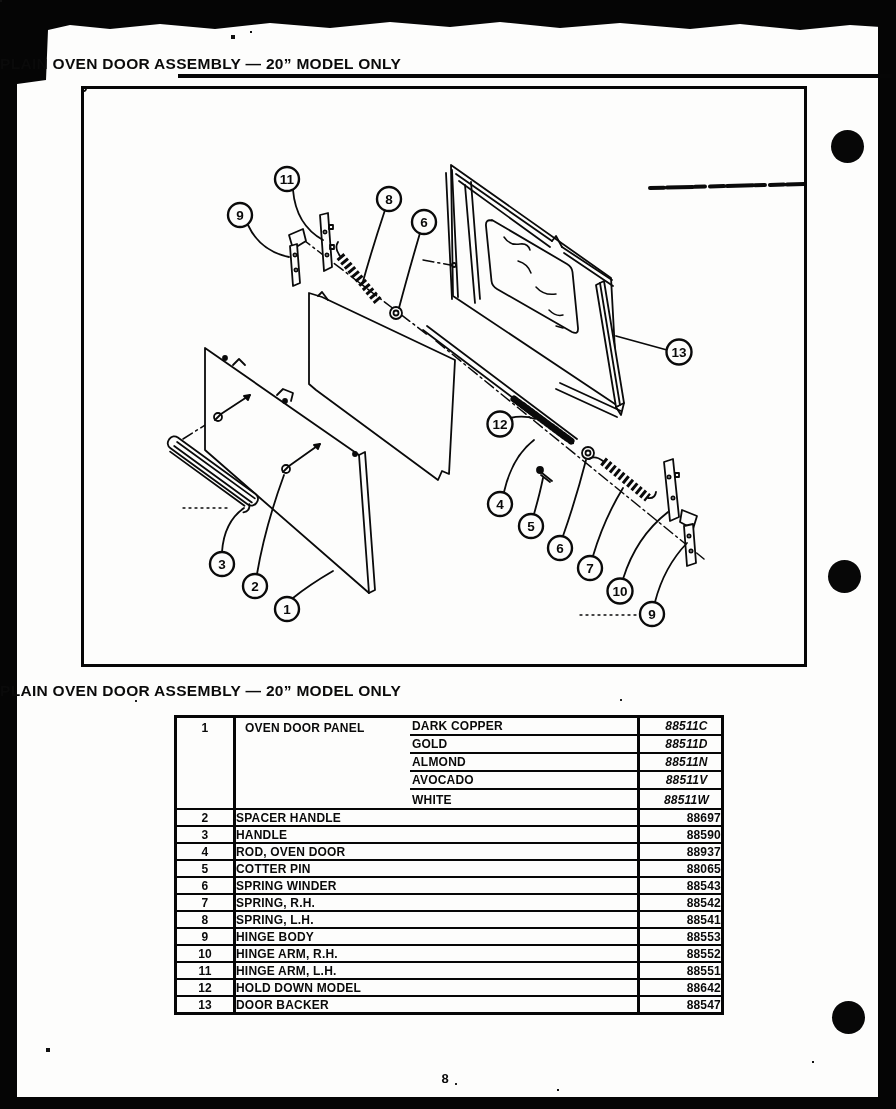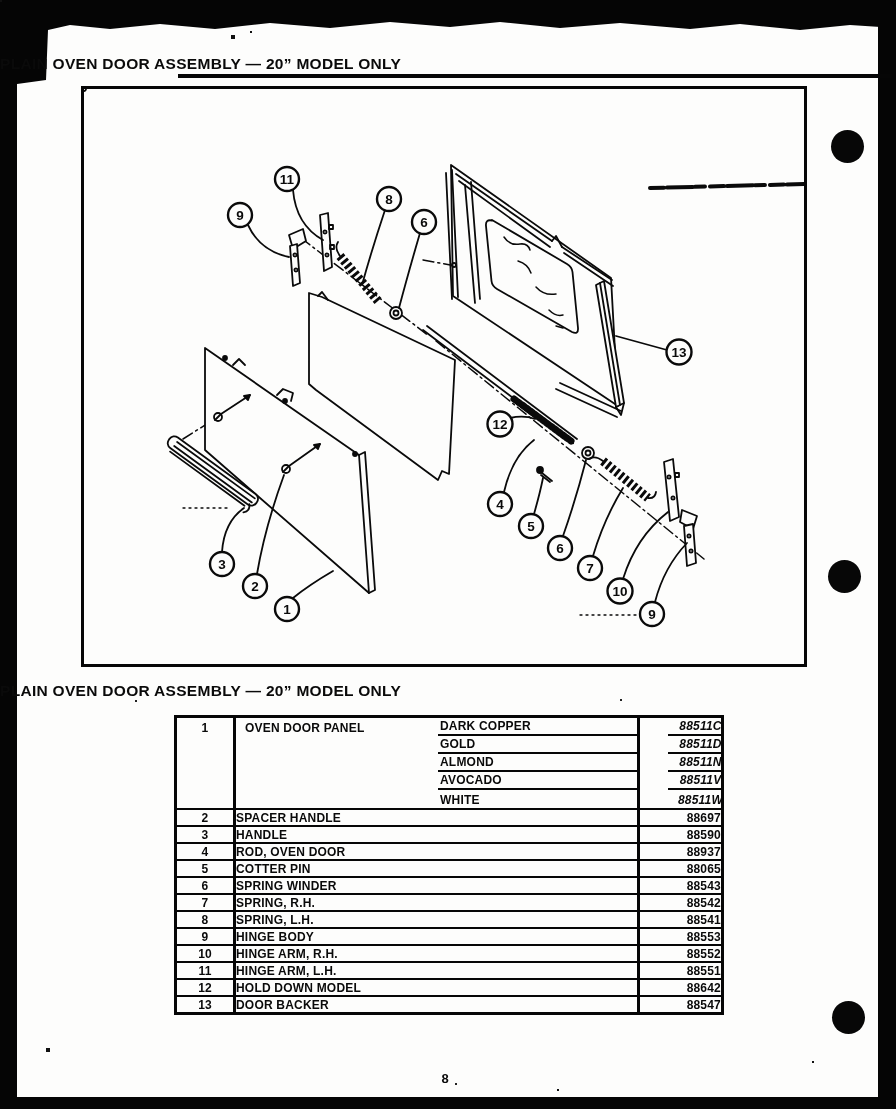--- a/index.html
+++ b/index.html
@@ -32,21 +32,21 @@
   td.dnum{text-align:center;padding-bottom:1px;}
   td.desc{padding-left:9px;padding-bottom:1px;}
   td.part{text-align:right;padding-bottom:1px;}
   
   tr.vrow{height:90px;}
   tr.vrow > td{border-bottom:2px solid #060606;vertical-align:top;}
   .vflex{display:flex;height:90px;}
   .vlabel{flex:1 1 auto;padding:4px 0 0 9px;}
   .vcolors{width:227px;}
   .vline{height:18px;border-bottom:2px solid #060606;box-sizing:border-box;
-         display:flex;align-items:flex-end;padding:0 0 1px 2px;margin-left:28px;}
+         display:flex;align-items:flex-end;padding:0 0 1px 2px;}
   .vline:last-child{border-bottom:none;}
   .vparts .vline{justify-content:center;padding-left:12px;font-style:italic;}
   #page-number{position:absolute;left:420px;top:1071px;width:50px;text-align:center;
                font-weight:bold;font-size:13px;}
   svg text{font-family:"Liberation Sans",sans-serif;font-weight:bold;}
 </style>
 </head>
 <body>
 <div id="page">
 

